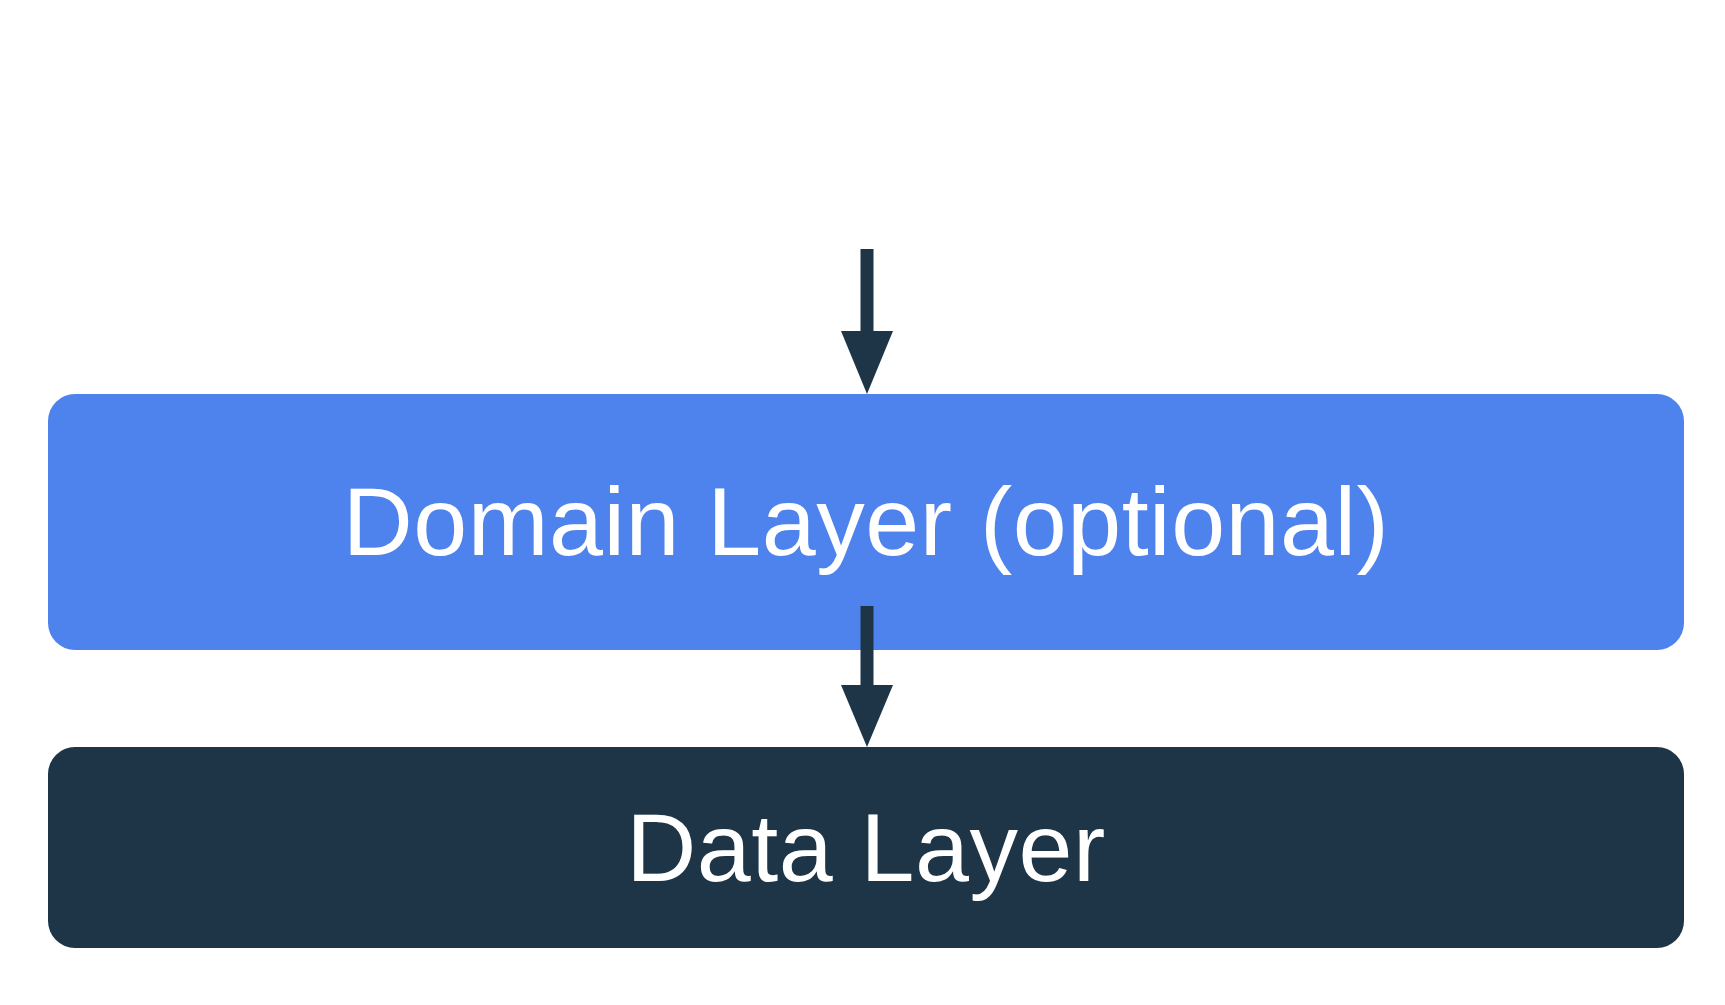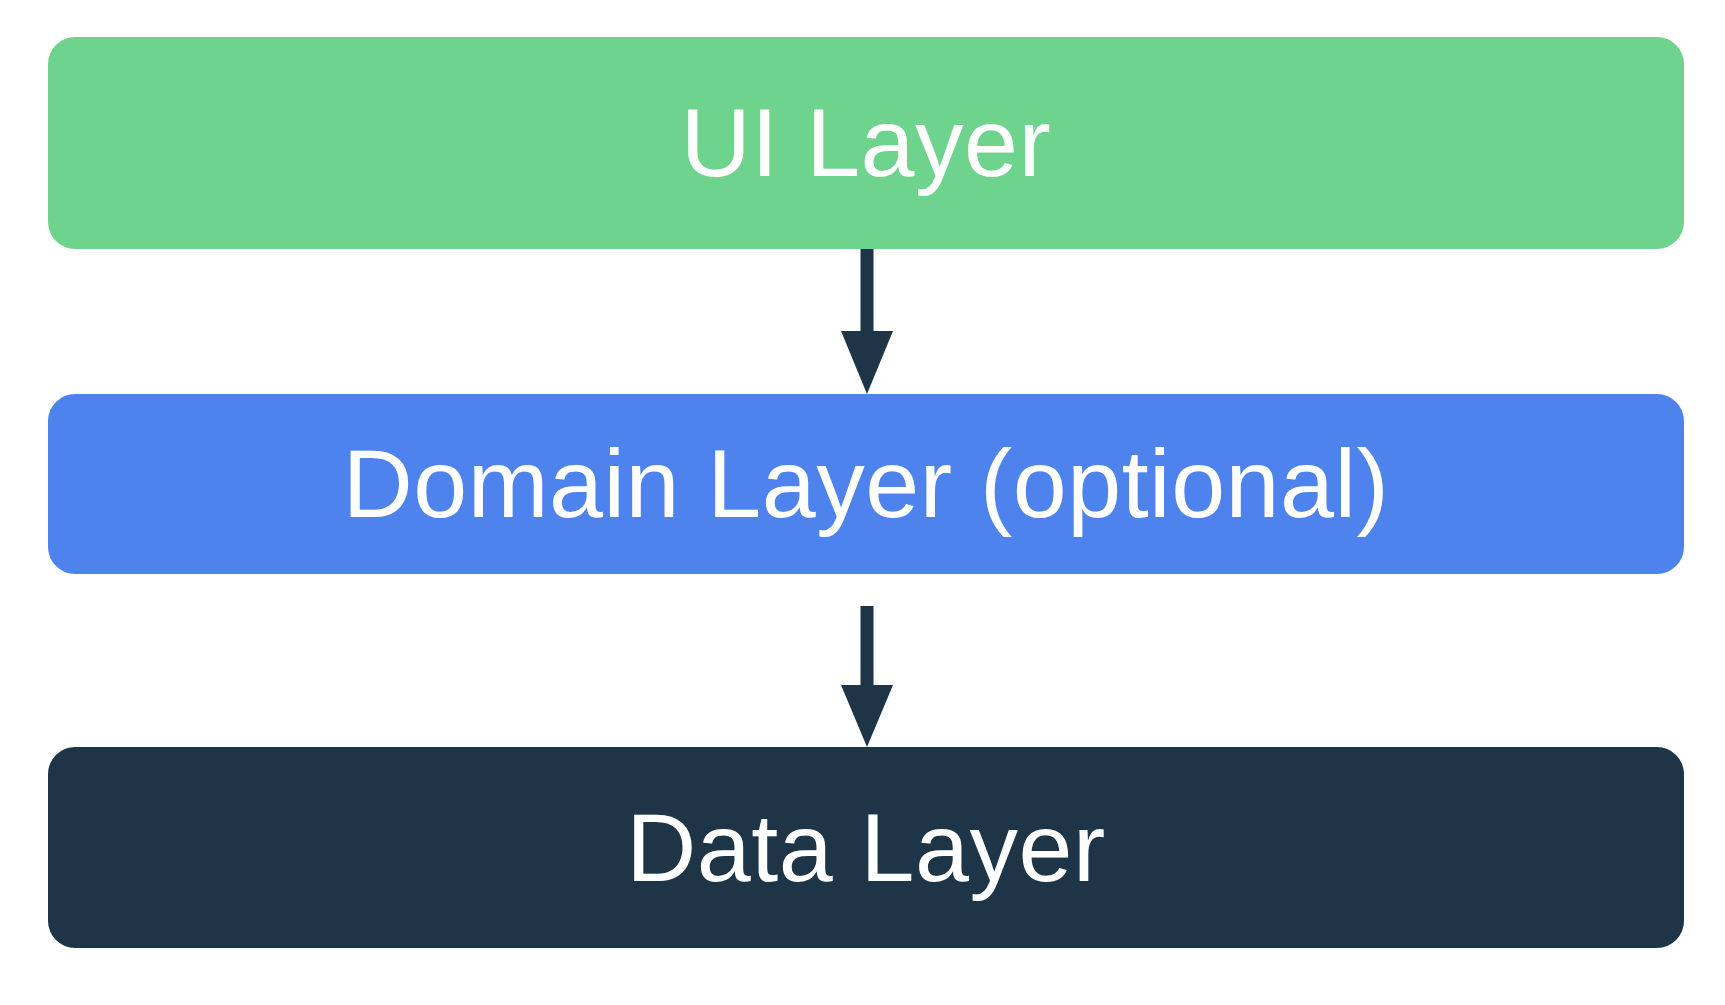--- a/index.html
+++ b/index.html
@@ -29,21 +29,21 @@
     letter-spacing: 0.5px;
     white-space: nowrap;
   }
   .box-ui {
     top: 37px;
     height: 212px;
     background: #6ed38c;
   }
   .box-domain {
     top: 394px;
-    height: 180px;
+    height: 256px;
     background: #4e82ec;
   }
   .box-data {
     top: 747px;
     height: 201px;
     background: #1d3547;
   }
   .flow-arrow {
     position: absolute;
     left: 841px;
@@ -61,23 +61,20 @@
     display: block;
     width: 100%;
     height: 100%;
   }
 </style>
 </head>
 <body>
 
 <div class="canvas">
 
-  <div class="layer-box box-ui">
-    <span>UI Layer</span>
-  </div>
 
   <div class="flow-arrow arrow-1">
     <svg viewBox="0 0 52 145" xmlns="http://www.w3.org/2000/svg" aria-hidden="true">
       <rect x="19.5" y="0" width="13" height="88" fill="#1d3547"></rect>
       <polygon points="0,82 52,82 26,145" fill="#1d3547"></polygon>
     </svg>
   </div>
 
   <div class="layer-box box-domain">
     <span>Domain Layer (optional)</span>

